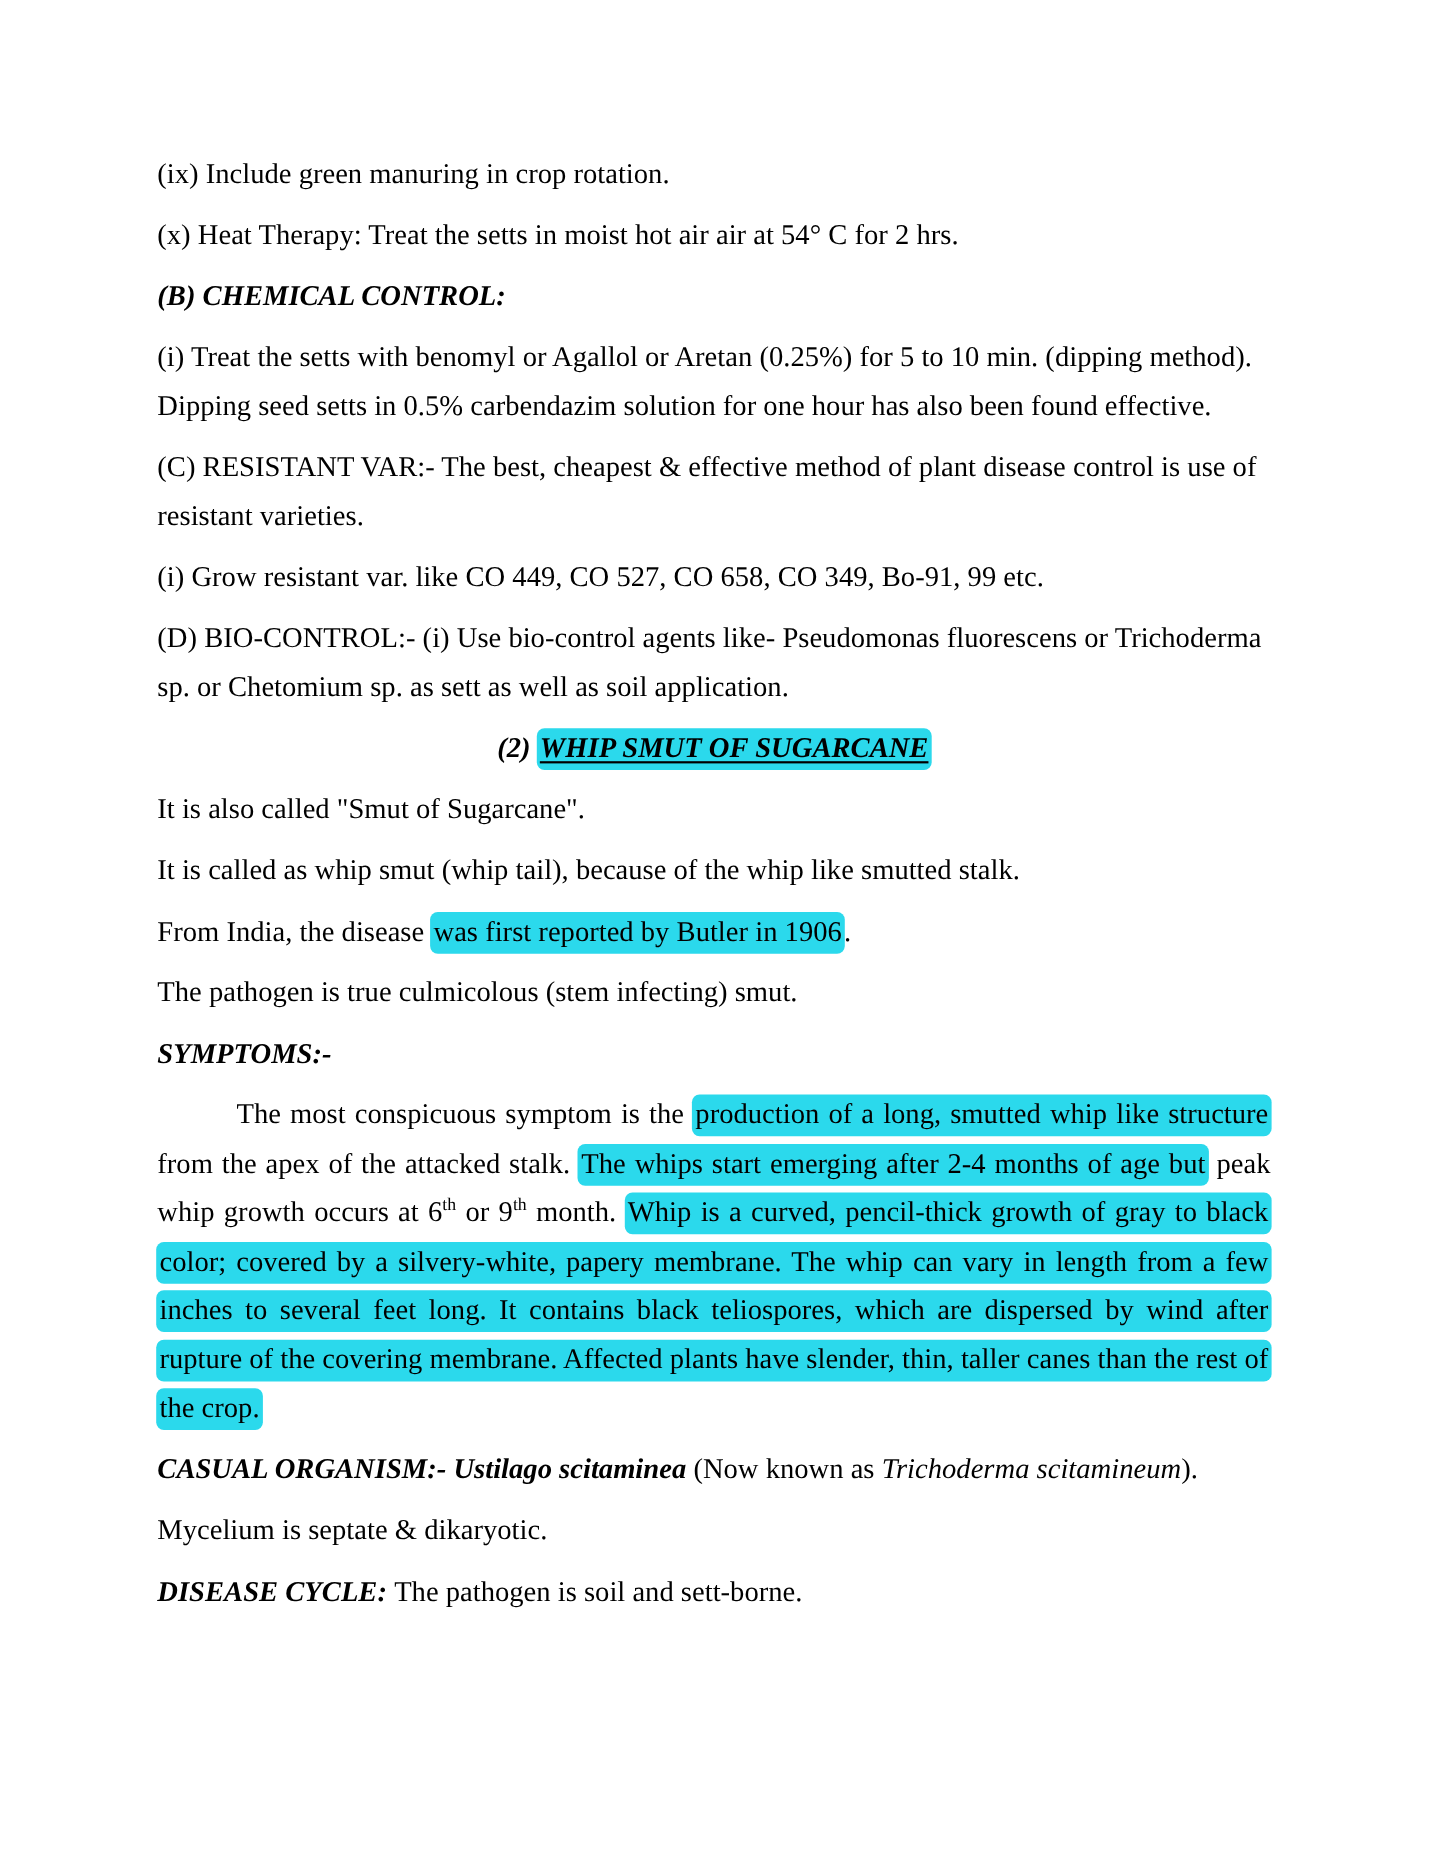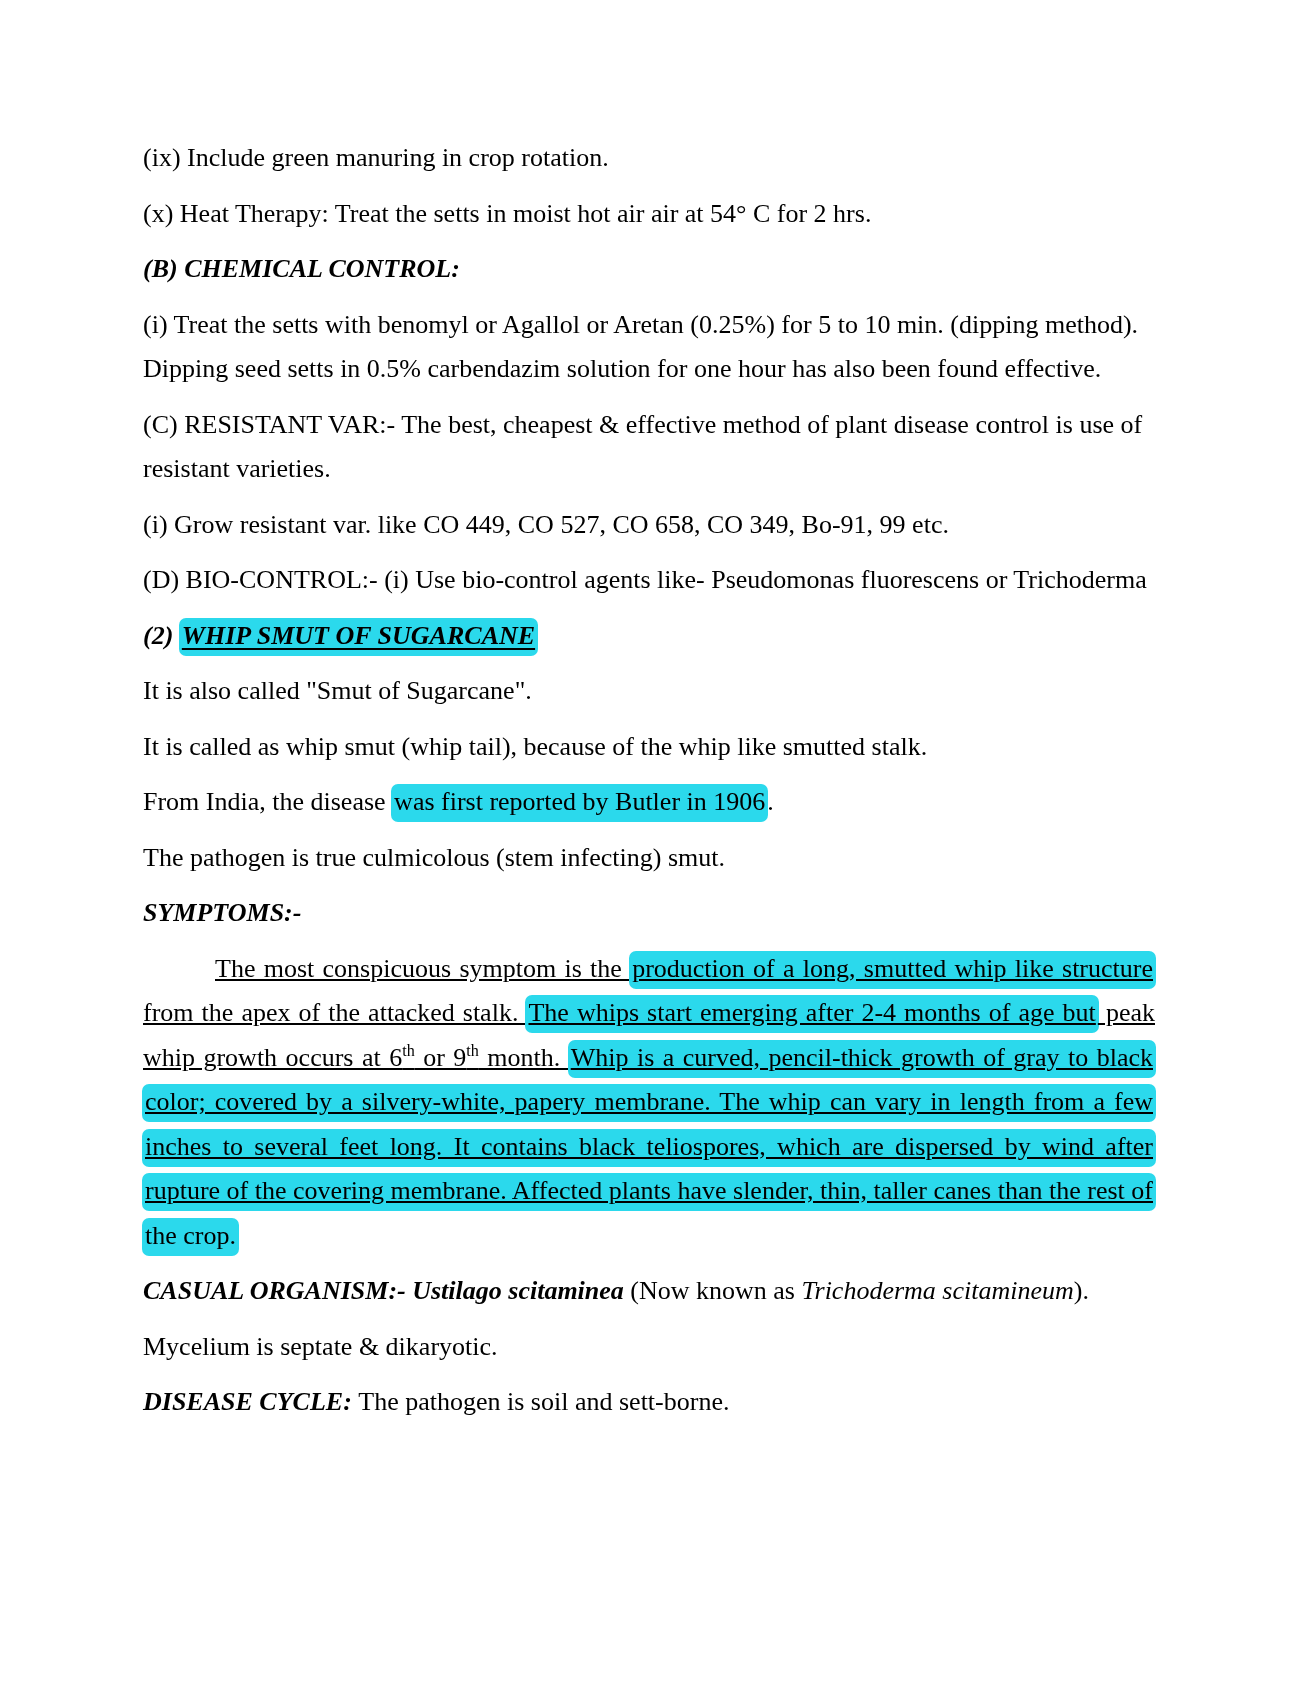--- a/index.html
+++ b/index.html
@@ -16,30 +16,29 @@
     background: var(--page-bg, #ffffff);
     font-family: "Liberation Serif", "DejaVu Serif", serif;
     font-size: 26px;
     color: var(--text-color, #000000);
     overflow: hidden;
   }
   .block {
     margin: 0 0 11px 0;
   }
   .block.center {
-    text-align: left;
+    text-align: center;
   }
   .line {
     line-height: 44.5px;
     white-space: normal;
   }
   .line.justify {
     text-align: justify;
     text-align-last: justify;
-    text-decoration: underline;
   }
   .line.indent {
     text-indent: 72px;
   }
   .seg { }
   .seg.b { font-weight: bold; font-style: italic; }
   .seg.i { font-style: italic; }
   .seg.u {
     text-decoration: underline;
     text-decoration-thickness: 2px;
@@ -78,20 +77,21 @@
     </div>
     <div class="block">
       <div class="line"><span class="seg">(C) RESISTANT VAR:- The best, cheapest &amp; effective method of plant disease control is use of</span></div>
       <div class="line"><span class="seg">resistant varieties.</span></div>
     </div>
     <div class="block">
       <div class="line"><span class="seg">(i) Grow resistant var. like CO 449, CO 527, CO 658, CO 349, Bo-91, 99 etc.</span></div>
     </div>
     <div class="block">
       <div class="line"><span class="seg">(D) BIO-CONTROL:- (i) Use bio-control agents like- Pseudomonas fluorescens or Trichoderma</span></div>
+      <div class="line"><span class="seg">sp. or Chetomium sp. as sett as well as soil application.</span></div>
     </div>
     <div class="block center">
       <div class="line"><span class="seg b">(2) </span><mark class="seg b u">WHIP SMUT OF SUGARCANE</mark></div>
     </div>
     <div class="block">
       <div class="line"><span class="seg">It is also called "Smut of Sugarcane".</span></div>
     </div>
     <div class="block">
       <div class="line"><span class="seg">It is called as whip smut (whip tail), because of the whip like smutted stalk.</span></div>
     </div>

